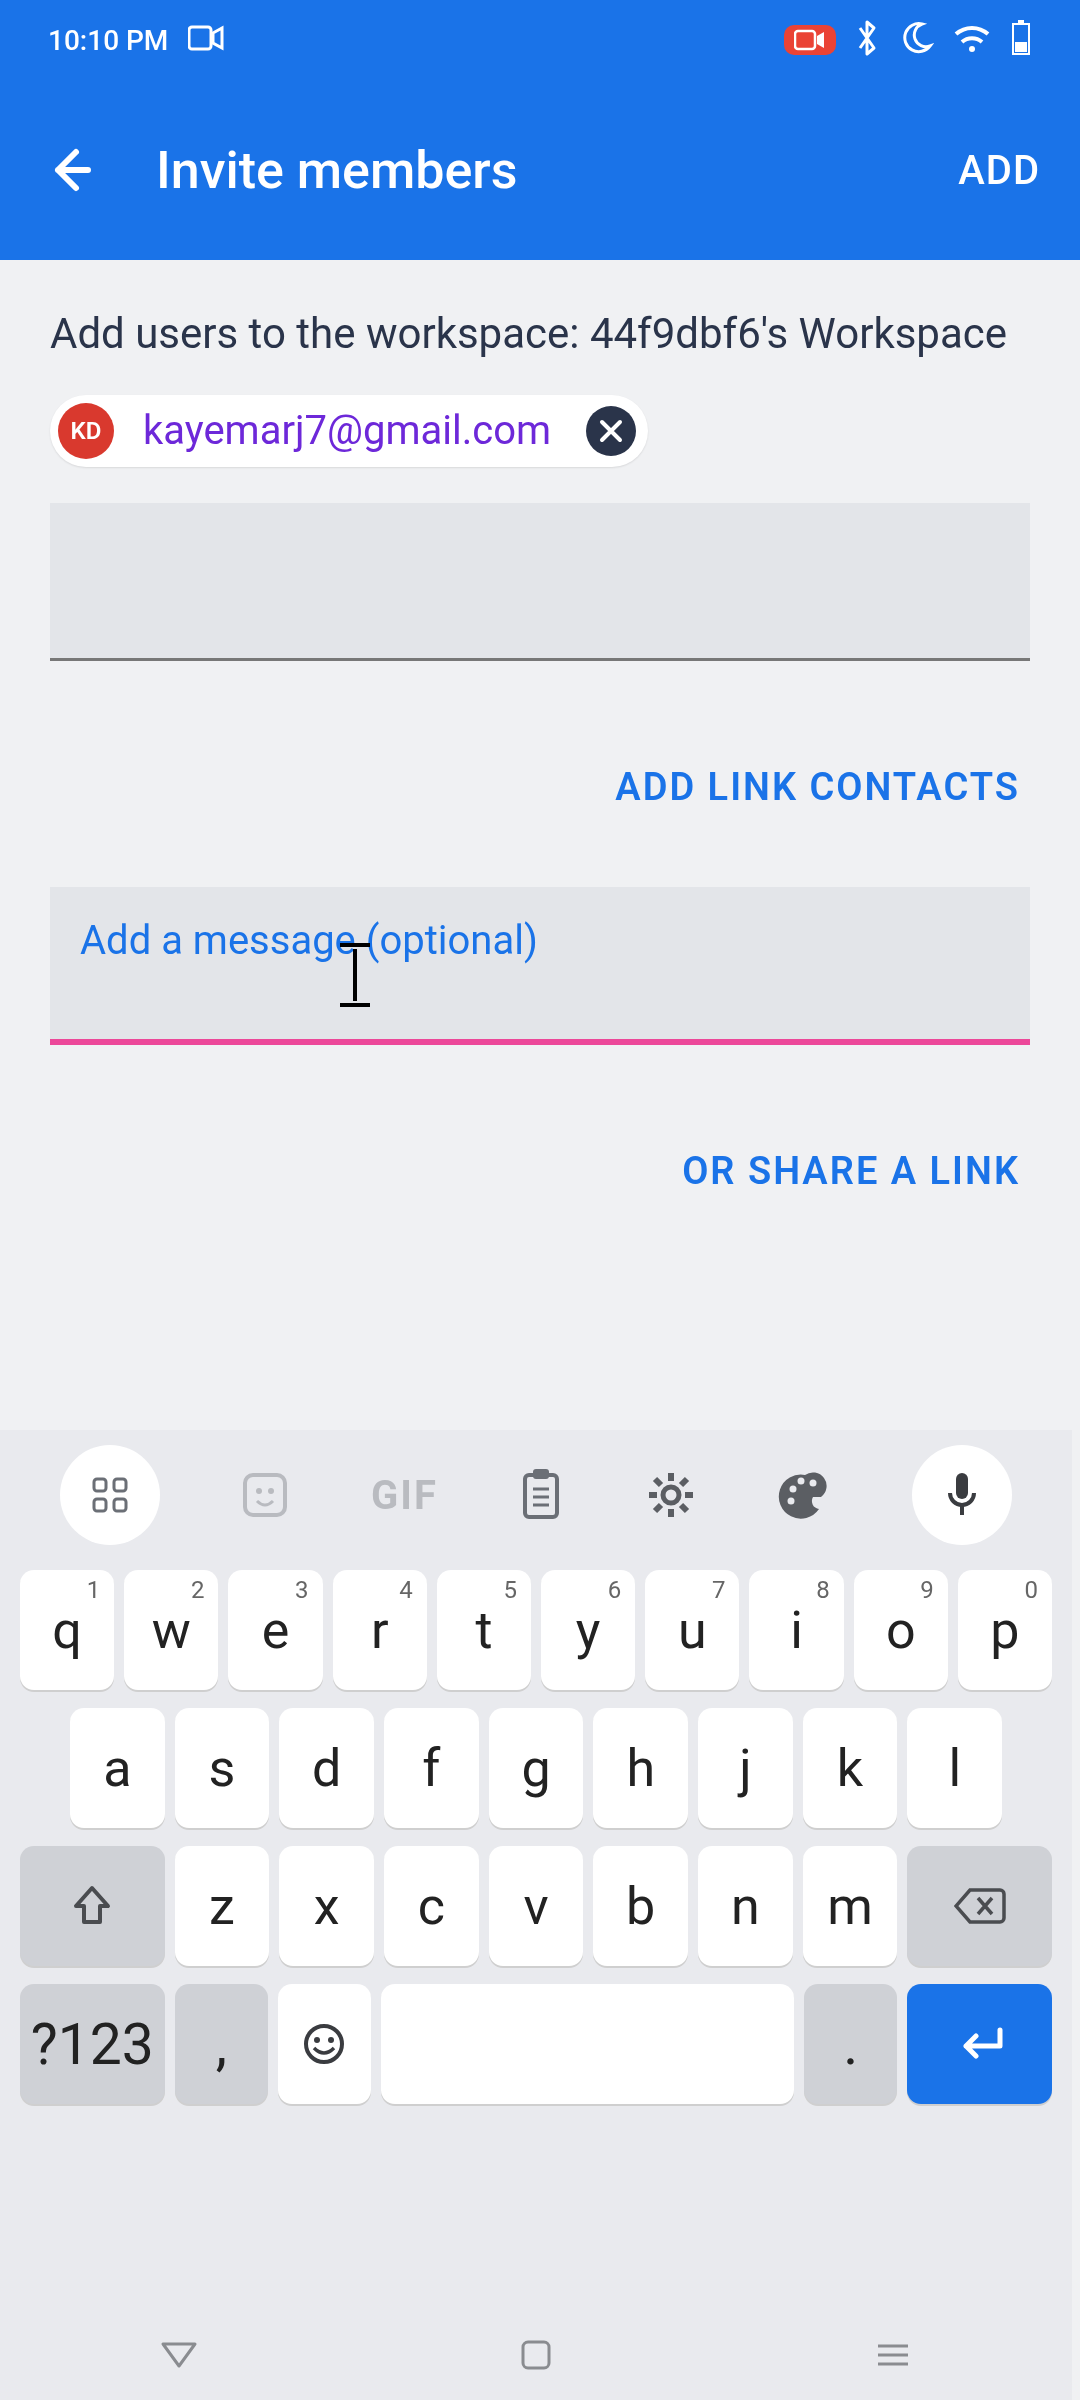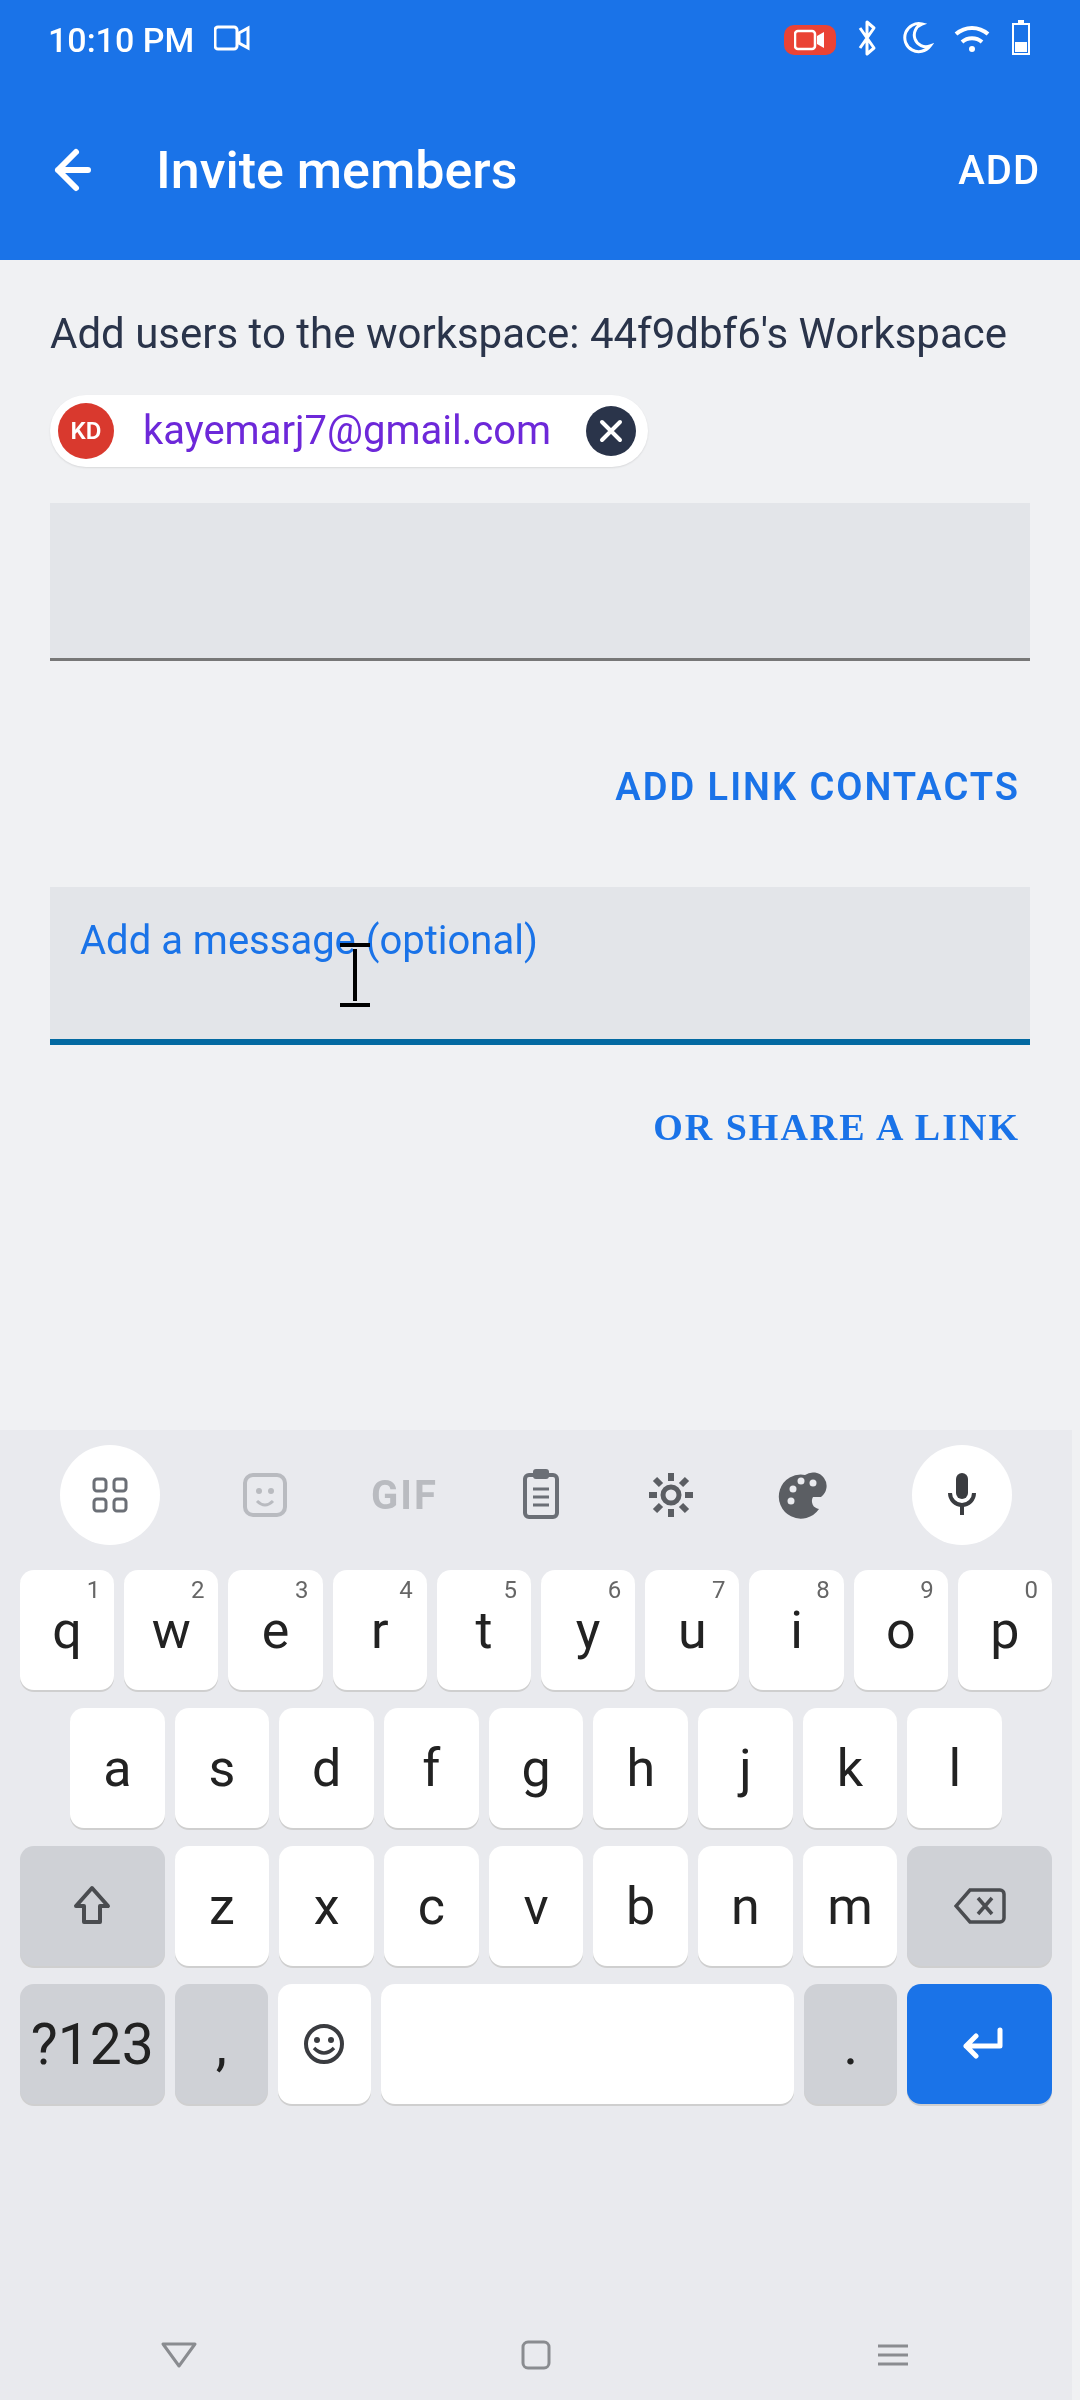--- a/index.html
+++ b/index.html
@@ -14,21 +14,21 @@
     .status-bar {
       background: #1a73e8;
       height: 80px;
       display: flex;
       align-items: center;
       justify-content: space-between;
       padding: 0 48px;
       color: #fff;
     }
     .status-left { display: flex; align-items: center; gap: 20px; }
-    .status-time { font-size: 34px; font-weight: 500; }
+    .status-time { font-size: 28px; font-weight: 500; }
     .status-right { display: flex; align-items: center; gap: 18px; }
     .record-badge {
       background: #ea4335;
       border-radius: 10px;
       padding: 4px 10px;
       display: flex;
       align-items: center;
     }
     .app-bar {
       background: #1a73e8;
@@ -69,31 +69,31 @@
       margin-top: 36px; background: #e3e5e9; height: 158px;
       border-bottom: 3px solid #777;
     }
     .link-btn {
       color: #1a73e8; font-size: 38px; font-weight: 600; letter-spacing: 2px;
       text-align: right; padding: 8px 10px 8px 0;
     }
     .add-contacts { margin-top: 96px; }
     .msg-box {
       margin-top: 70px; background: #e3e5e9; height: 158px;
-      border-bottom: 6px solid #0369a1; padding: 30px 30px;
+      border-bottom: 6px solid #ec4899; padding: 30px 30px;
       position: relative;
     }
     .msg-placeholder { color: #1a73e8; font-size: 40px; }
     .cursor-i {
       position: absolute; left: 290px; top: 56px; width: 30px; height: 64px;
       display: flex; flex-direction: column; justify-content: space-between;
     }
     .cursor-bar { width: 4px; height: 52px; background: #000; margin: 0 auto; }
     .cursor-cap { height: 4px; background: #000; }
-    .share-link { margin-top: 52px; font-family: Liberation Serif, serif; }
+    .share-link { margin-top: 96px; }
     .keyboard {
       position: absolute; bottom: 0; left: 0; right: 8px; height: 970px;
       background: #e9eaee;
     }
     .kb-strip {
       height: 130px; display: flex; align-items: center; justify-content: space-around;
       padding: 0 20px;
     }
     .kb-icon { color: #6b6f76; display:flex; align-items:center; justify-content:center; }
     .kb-icon-circle { width: 100px; height: 100px; border-radius: 50%; background: #fff; }

